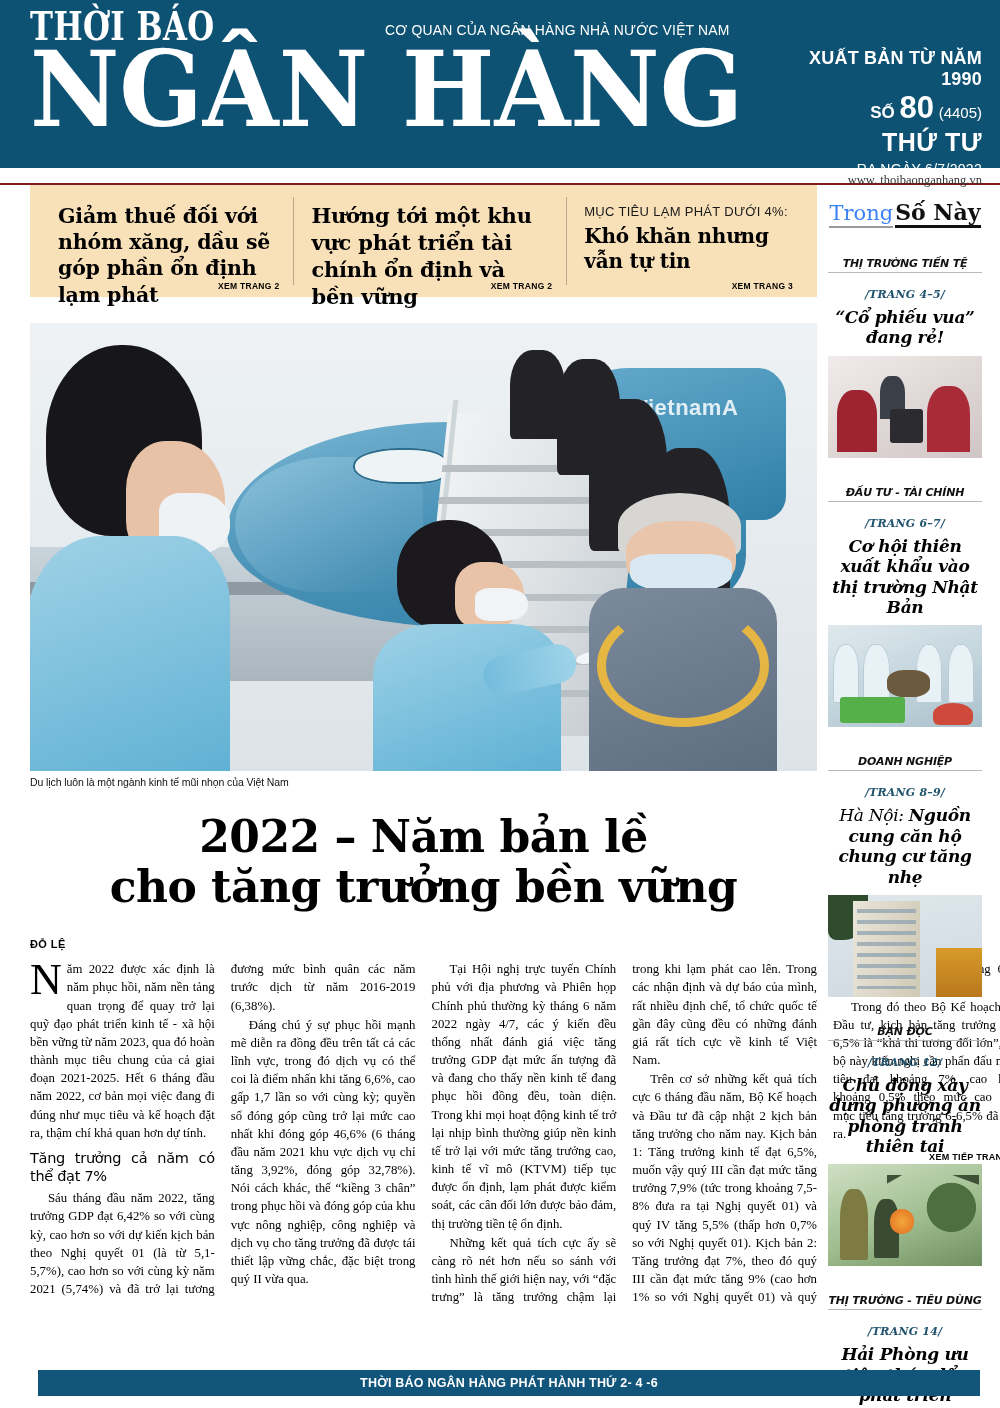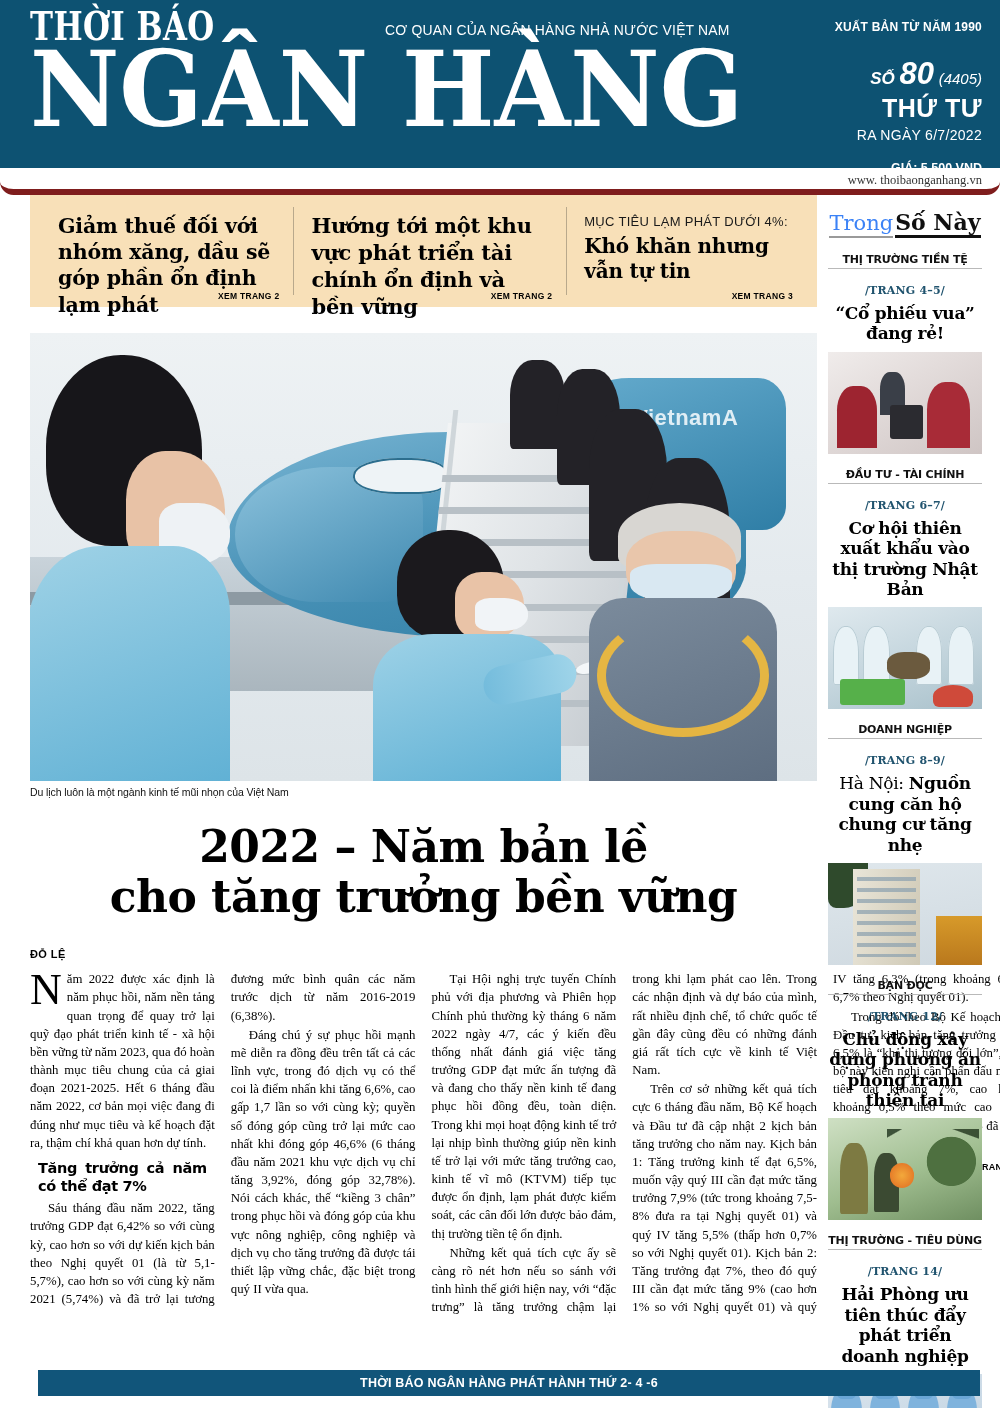--- a/index.html
+++ b/index.html
@@ -47,32 +47,31 @@
     font-family: "Liberation Sans", sans-serif;
     font-size: 14.5px; letter-spacing: 0.2px;
     white-space: nowrap;
     transform: scaleX(0.96); transform-origin: left center;
   }
   .mh-right {
     position: absolute; right: 18px; top: 20px;
     text-align: right; width: 210px;
     font-family: "Liberation Sans", sans-serif;
   }
-  .mh-since { font-size: 12px; font-weight: 700; letter-spacing: .2px; }
-  .mh-issue { margin-top: 22px; font-size: 17px; font-weight: 700; font-style: italic; }
+  .mh-since { font-size: 18px; font-weight: 700; letter-spacing: .2px; margin-top: 28px; }
+  .mh-issue { font-size: 17px; font-weight: 700; }
   .mh-issue .num { font-size: 31px; font-weight: 700; }
   .mh-issue .paren { font-size: 15px; font-weight: 400; }
   .mh-day { font-size: 25px; font-weight: 700; margin-top: 2px; letter-spacing:.5px;}
   .mh-date { font-size: 14px; margin-top: 4px; font-weight: 400; letter-spacing:.3px;}
   .mh-price { font-size: 12.5px; font-weight: 700; margin-top: 18px; }
 
   .website-bar {
-    height: 27px; position: relative; background:#fff;
-    border-bottom: 6px solid #7f1d1d;
-    border-radius: 14px;
+    height: 17px; position: relative; background:#fff;
+    border-bottom: 2px solid #7f1d1d;
   }
   .website {
     position:absolute; right: 18px; top: 5px;
     font-family: "Liberation Serif", serif;
     font-size: 12.5px; color: #333;
   }
 
   
   .content { position: relative; padding: 0 18px 0 30px; }
   .main-col { position: absolute; left: 30px; top: 0; width: 787px; }
@@ -265,43 +264,43 @@
   }
   .article p { text-indent: 1.4em; margin-bottom: 1px; hyphens: auto; }
   .article p.first { text-indent: 0; }
   .article .dropcap {
     float: left; font-family: "Liberation Serif", serif;
     font-size: 44px; line-height: .84; font-weight: 400;
     padding: 2px 5px 0 0;
   }
   .article h3 {
     font-family: "DejaVu Sans", sans-serif;
-    font-weight: 700; font-size: 14.5px; line-height: 1.22;
-    margin: 8px 8px 4px; letter-spacing: -0.3px;
+    font-weight: 400; font-size: 14.5px; line-height: 1.22;
+    margin: 8px 0 4px; letter-spacing: -0.3px;
     break-inside: avoid;
   }
   .jump {
     font-family: "Liberation Sans", sans-serif;
     font-weight: 700; font-size: 9px; text-align: right;
     margin-top: 8px; letter-spacing: .3px;
   }
 
   
   .side-title {
     text-align:center; margin-top: 14px; padding-bottom: 4px;
   }
   .side-title .t-gray {
     font-family:"DejaVu Serif", serif; font-size: 21px; color:#3b82f6;
     border-bottom: 2px solid #9a9a9a; padding-bottom: 1px;
   }
   .side-title .t-black {
     font-family:"DejaVu Serif", serif; font-weight:700; font-size: 22px; color:#101010;
     border-bottom: 3px solid #101010; padding-bottom: 0px; margin-left: 2px;
   }
-  .side-item { margin-top: 14px; }
+  .side-item { margin-top: 28px; font-style: italic; }
   .side-item:first-of-type { margin-top: 18px; }
   .side-sec {
     font-family:"DejaVu Sans", sans-serif; font-weight:700;
     font-size: 11px; text-align:center; letter-spacing: -0.2px;
     color:#111;
   }
   .side-page {
     font-family:"DejaVu Serif", serif; font-weight:700; font-size: 11px;
     text-align:center; color:#20536e; letter-spacing: .2px;
     border-top: 1px solid #b9b9b9;

